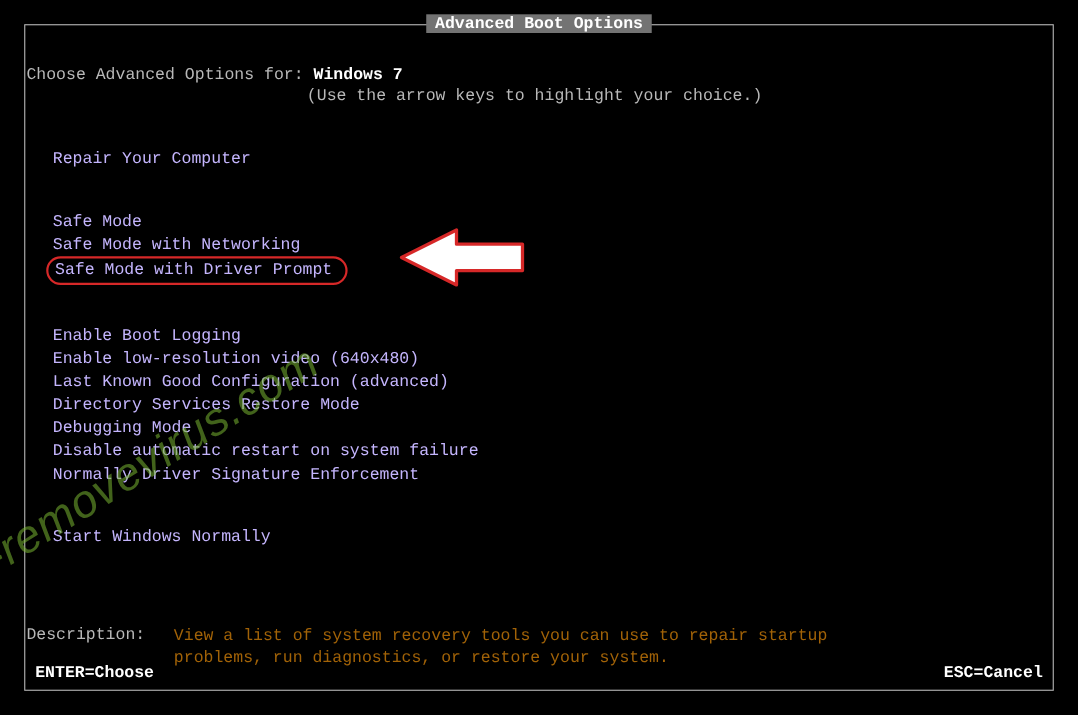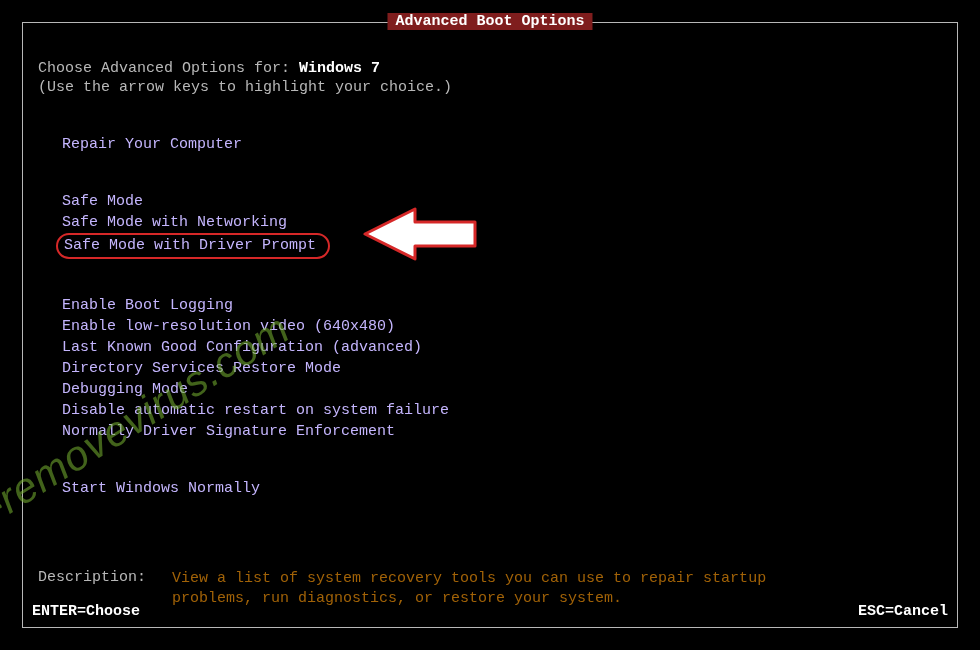--- a/index.html
+++ b/index.html
@@ -19,35 +19,35 @@
       left: 22px;
       right: 22px;
       bottom: 22px;
       border: 1px solid #b8b8b8;
     }
     .title-bar {
       position: absolute;
       top: 22px;
       left: 50%;
       transform: translateX(-50%);
-      background: #7f1d1d;
+      background: #737373;
       padding: 0 8px;
       color: #fff;
       font-weight: bold;
       margin-top: -9px;
     }
     .content {
       position: absolute;
       top: 60px;
-      left: 38px;
+      left: 24px;
       right: 32px;
     }
     .prompt-line { color: #b8b8b8; }
     .prompt-line .os { color: #fff; font-weight: bold; }
-    .hint-line { margin-top: 2px; }
+    .hint-line { margin-top: 2px; text-align: center; }
     .section { margin-top: 38px; margin-left: 24px; }
     .opt {
       line-height: 21px;
       color: #c4b5fd;
       white-space: nowrap;
     }
     .group-gap { height: 36px; }
     .selected {
       display: inline-block;
       border: 2.5px solid #d62828;

